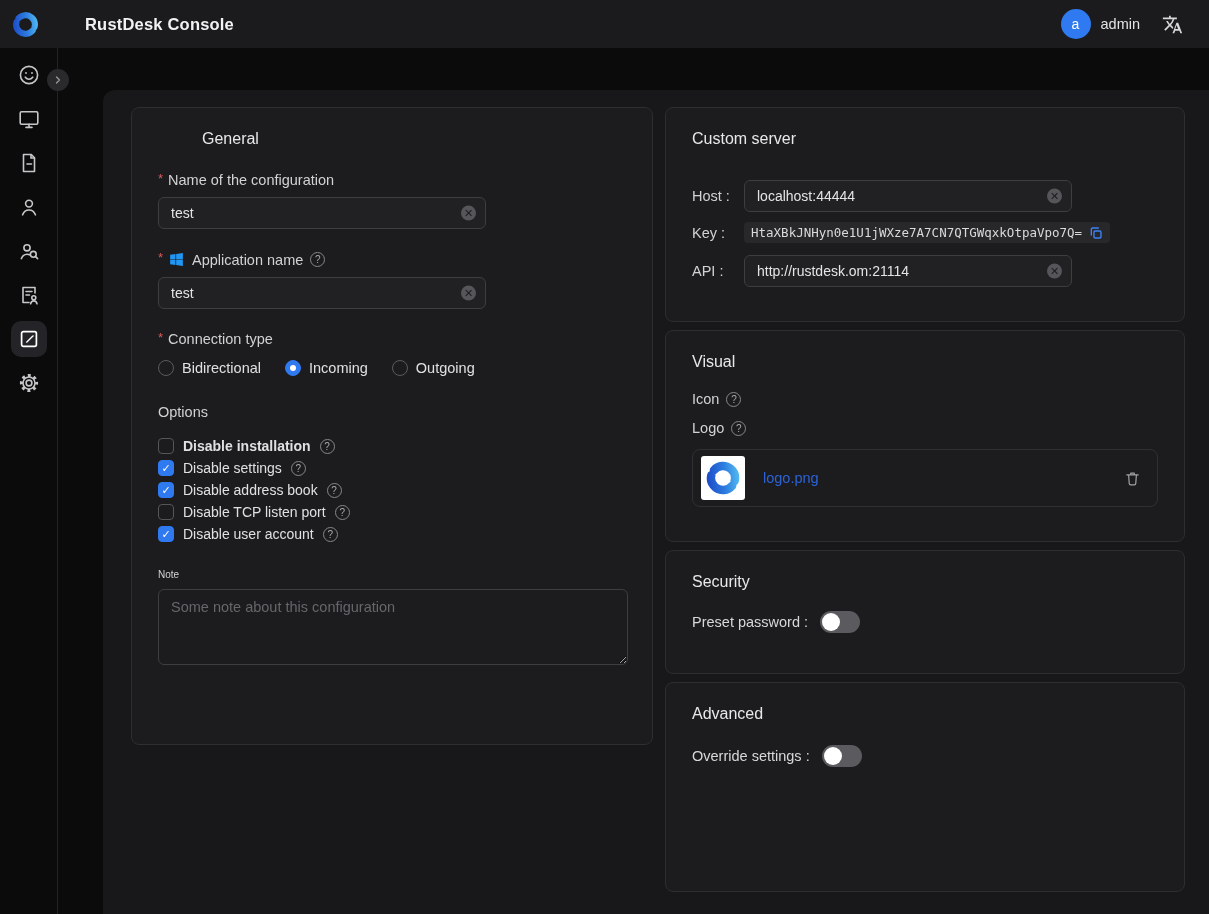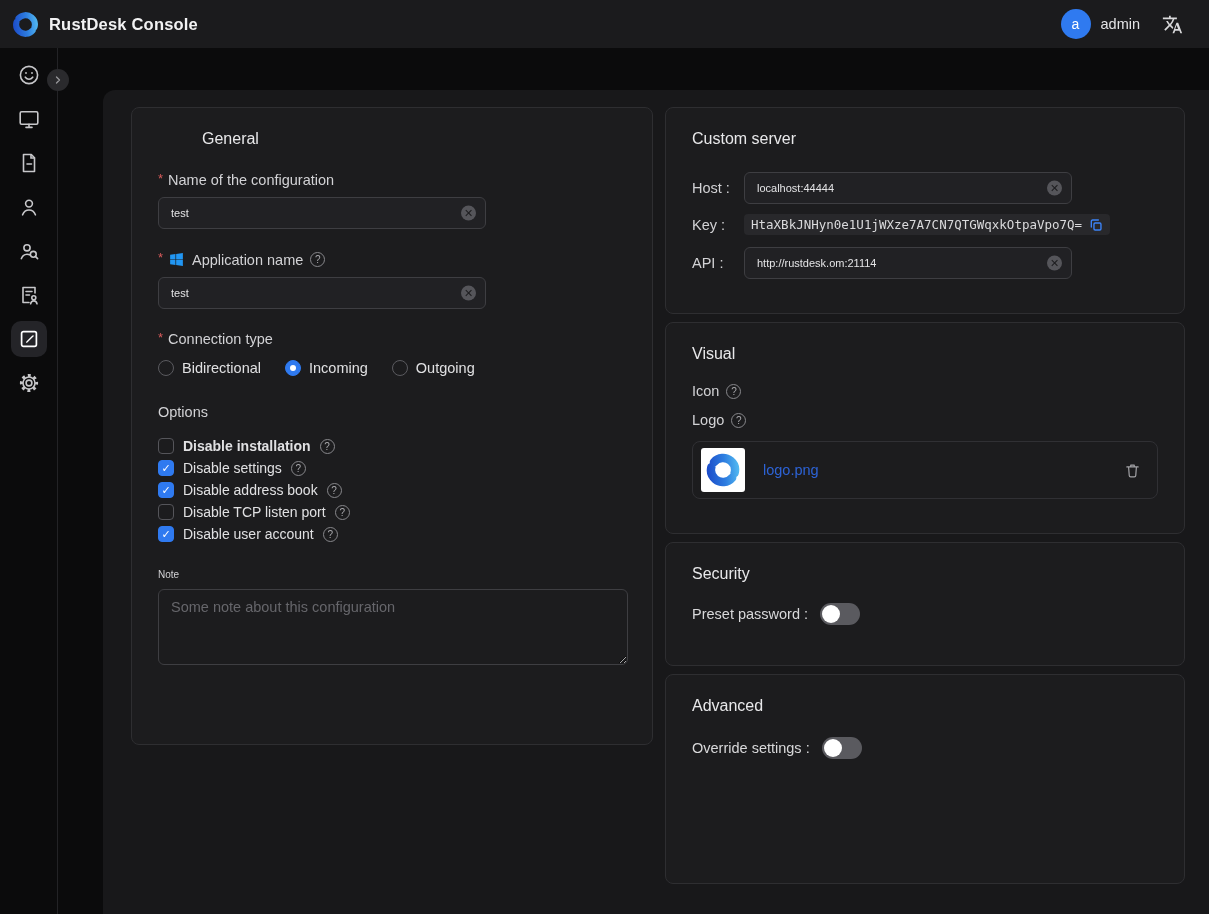--- a/index.html
+++ b/index.html
@@ -2,21 +2,21 @@
 <html><head>
 <meta charset="utf-8">
 <style>
   * { margin:0; padding:0; box-sizing:border-box; }
   html,body { width:1209px; height:914px; overflow:hidden; }
   body { background:#0b0b0c; font-family:"Liberation Sans", sans-serif; color:#d6d6d8; }
 
   
   .header { height:48px; background:#1b1b1d; display:flex; align-items:center; justify-content:space-between; padding:0 26px 0 12px; }
   .brand { display:flex; align-items:center; gap:10px; }
-  .brand-title { color:#f2f2f3; font-size:16.5px; font-weight:bold; letter-spacing:.2px; }
+  .brand-title { color:#f2f2f3; font-size:16.5px; font-weight:bold; letter-spacing:.2px;margin-left:36px; }
   .header-right { display:flex; align-items:center; gap:22px; }
   .user-chip { display:flex; align-items:center; gap:10px; cursor:pointer; }
   .avatar { width:30px; height:30px; border-radius:50%; background:#2f7af0; color:#fff; font-size:14px; display:flex; align-items:center; justify-content:center; }
   .user-name { color:#e3e3e5; font-size:14.5px; }
   .icon-btn { background:none; border:none; color:#d8d8da; cursor:pointer; display:flex; align-items:center; }
 
   
   .app-body { position:relative; height:866px; display:flex; }
   .sidebar { width:58px; border-right:1px solid #232326; padding-top:9px; display:flex; flex-direction:column; align-items:center; gap:8px; }
   .side-item { width:36px; height:36px; border-radius:10px; display:flex; align-items:center; justify-content:center; color:#c7c7ca; cursor:pointer; }
@@ -31,39 +31,39 @@
   .card { background:#1c1c1e; border:1px solid #2e2e31; border-radius:8px; padding:22px 26px 26px 26px; }
   .card-title { color:#e8e8ea; font-size:16px; font-weight:500; }
 
   
   .card-general { height:638px; }
   .card-general .card-title { margin-bottom:24px;margin-left:44px; }
   .field-label { display:flex; align-items:center; gap:7px; font-size:14.5px; color:#d2d2d5; margin-bottom:9px; }
   .req { color:#d65a5a; font-size:13px; margin-right:-2px; transform:translateY(-2px); }
   .help { width:15px; height:15px; border-radius:50%; border:1px solid #87878b; color:#a9a9ad; font-size:10px; display:inline-flex; align-items:center; justify-content:center; flex:none; cursor:pointer; }
   .text-input { position:relative; width:328px; height:32px; margin-bottom:22px; }
-  .text-input input { width:100%; height:100%; background:#212124; border:1px solid #3e3e42; border-radius:6px; color:#e4e4e6; font-size:11px; font-family:"Liberation Sans", sans-serif; padding:0 44px 0 12px; outline:none; }
+  .text-input input { width:100%; height:100%; background:#212124; border:1px solid #3e3e42; border-radius:6px; color:#e4e4e6; font-size:14px; font-family:"Liberation Sans", sans-serif; padding:0 44px 0 12px; outline:none; }
   .clear-btn { position:absolute; right:10px; top:50%; transform:translateY(-50%); width:15px; height:15px; border-radius:50%; background:#55555a; border:none; color:#1c1c1e; font-size:11px; line-height:1; display:flex; align-items:center; justify-content:center; cursor:pointer; }
   .radio-row { display:flex; align-items:center; gap:24px; margin-bottom:28px; }
   .radio-item { display:flex; align-items:center; gap:8px; cursor:pointer; font-size:14.5px; color:#e0e0e2; }
   .radio { width:16px; height:16px; border-radius:50%; border:1.5px solid #5a5a5f; background:transparent; position:relative; flex:none; }
   .radio-item.on .radio { border-color:#2f7af0; background:#2f7af0; }
   .radio-item.on .radio::after { content:""; position:absolute; left:50%; top:50%; width:6px; height:6px; margin:-3px 0 0 -3px; border-radius:50%; background:#fff; }
   .group-label { font-size:14.5px; color:#d2d2d5; margin-bottom:15px; }
   .check-row { display:flex; align-items:center; gap:9px; height:22px; font-size:14px; color:#e0e0e2; }
   .check-row .lbl { cursor:pointer; }
   .check-row .lbl.bold { font-weight:bold; }
   .checkbox { width:16px; height:16px; border-radius:4px; border:1.5px solid #55555a; background:transparent; flex:none; display:flex; align-items:center; justify-content:center; color:transparent; font-size:11px; cursor:pointer; }
   .check-row.on .checkbox { background:#2f7af0; border-color:#2f7af0; color:#fff; }
   .note-label { font-size:10px; color:#d2d2d5; margin:24px 0 9px 0; }
   .note-area { width:470px; height:76px; background:#1c1c1e; border:1px solid #3e3e42; border-radius:6px; color:#e4e4e6; font-size:14.5px; font-family:"Liberation Sans", sans-serif; padding:9px 12px; resize:both; outline:none; }
   .note-area::placeholder { color:#66666b; }
 
   
-  .card-server .card-title { margin-bottom:24px; }
+  .card-server .card-title { margin-bottom:32px; }
   .srv-row { display:flex; align-items:center; margin-bottom:8px; }
   .srv-label { width:52px; flex:none; font-size:14.5px; color:#d2d2d5; }
   .srv-row .text-input { margin-bottom:0; }
   .key-row { margin:10px 0 12px 0; }
   .key-chip { display:inline-flex; align-items:center; gap:7px; background:#28282b; border-radius:4px; padding:3px 7px; }
   .key-text { font-family:"DejaVu Sans Mono", monospace; font-size:12.5px; color:#dadadc; }
 
   
   .card-visual .card-title { margin-bottom:20px; }
   .vis-label { display:flex; align-items:center; gap:7px; font-size:14.5px; color:#d2d2d5; margin-bottom:13px; }

